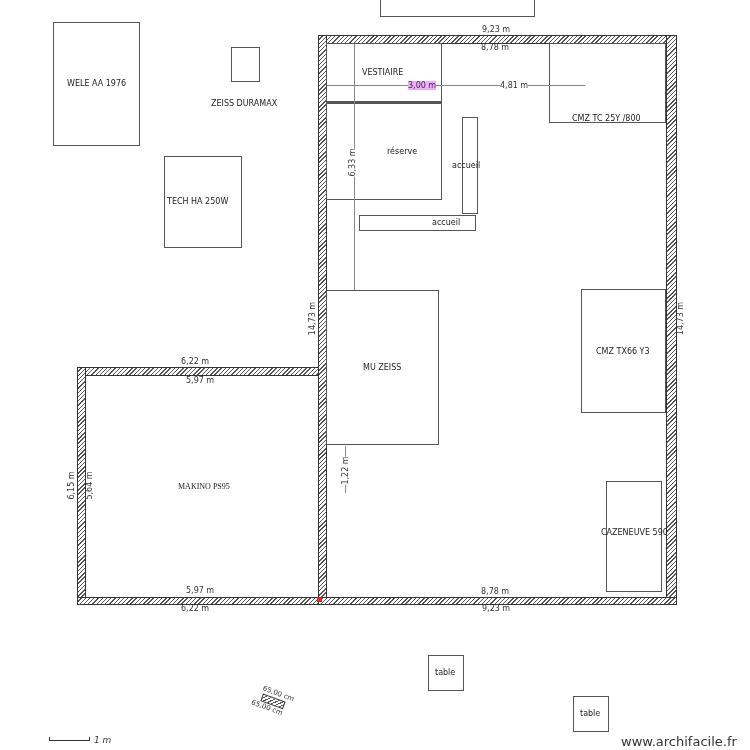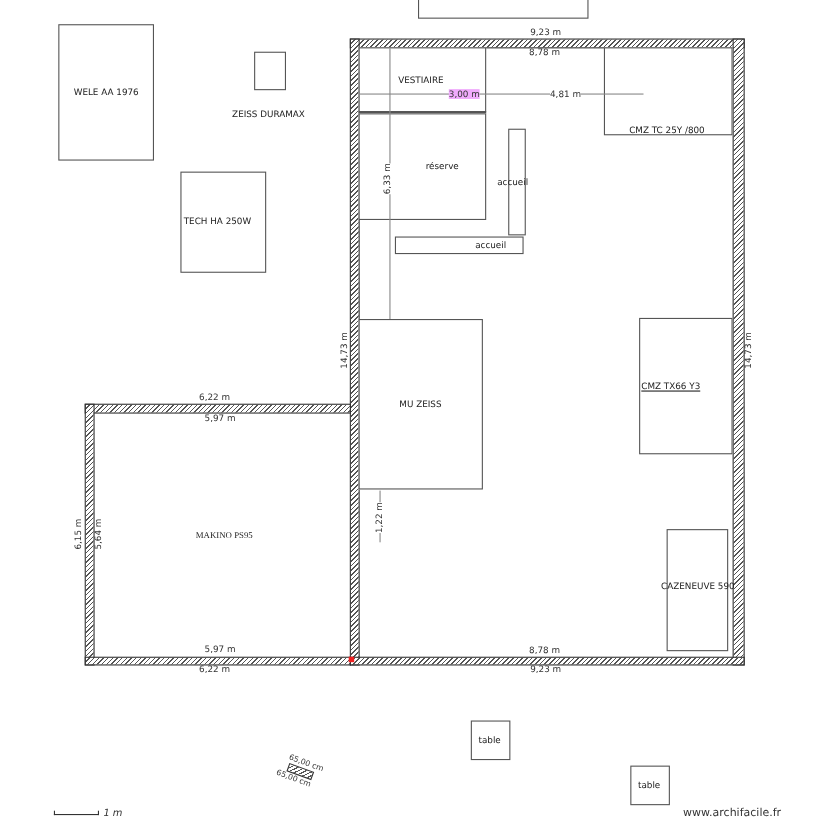--- a/index.html
+++ b/index.html
@@ -56,21 +56,21 @@
 <div class="lbl" style="left:572px;top:78px;margin-top:36px;">CMZ TC 25Y /800</div>
 <div class="box" style="left:326px;top:103px;width:116px;height:97px;"></div>
 <div class="lbl" style="left:387px;top:147px;">réserve</div>
 <div class="box" style="left:462px;top:117px;width:16px;height:97px;"></div>
 <div class="lbl" style="left:452px;top:161px;">accueil</div>
 <div class="box" style="left:359px;top:215px;width:117px;height:16px;"></div>
 <div class="lbl" style="left:404px;top:218px;margin-left:28px;">accueil</div>
 <div class="box" style="left:326px;top:290px;width:113px;height:155px;"></div>
 <div class="lbl" style="left:363px;top:363px;">MU ZEISS</div>
 <div class="box" style="left:581px;top:289px;width:85px;height:124px;"></div>
-<div class="lbl" style="left:583px;top:347px;text-decoration:underline;">CMZ TX66 Y3</div>
+<div class="lbl" style="left:596px;top:347px;">CMZ TX66 Y3</div>
 <div class="box" style="left:606px;top:481px;width:56px;height:111px;"></div>
 <div class="lbl" style="left:601px;top:528px;">CAZENEUVE 590</div>
 <div class="lbl" style="left:178px;top:482px;font-family:Liberation Serif, serif;">MAKINO PS95</div>
 
 <div class="line" style="left:327px;top:85px;width:258px;height:1px;"></div>
 <div class="dim" style="left:368px;top:81px;background:#f0abfc;margin-left:40px;">3,00 m</div>
 <div class="dim" style="left:500px;top:81px;background:#fff;">4,81 m</div>
 <div class="line" style="left:354px;top:44px;width:1px;height:246px;"></div>
 <div class="dim vtext" style="left:338px;top:158px;background:#fff;">6,33 m</div>
 <div class="line" style="left:345px;top:446px;width:1px;height:47px;"></div>
@@ -82,13 +82,13 @@
 <div class="lbl" style="left:580px;top:709px;">table</div>
 
 <div class="abs" style="left:252px;top:690px;width:50px;height:30px;transform:rotate(20deg);">
   <div class="dim" style="left:6px;top:0px;font-size:7px;">65,00 cm</div>
   <div class="wall" style="left:8px;top:9px;width:24px;height:8px;"></div>
   <div class="dim" style="left:0px;top:17px;font-size:7px;">65,00 cm</div>
 </div>
 
 <div class="abs" style="left:49px;top:737px;width:39px;height:3px;border:1px solid #333;border-top:none;"></div>
 <div class="dim" style="left:94px;top:735px;font-size:9px;font-style:italic;">1 m</div>
-<div class="dim" style="left:621px;top:734px;font-size:10px;">www.archifacile.fr</div>
+<div class="dim" style="left:621px;top:734px;font-size:13px;">www.archifacile.fr</div>
 
 </body></html>

